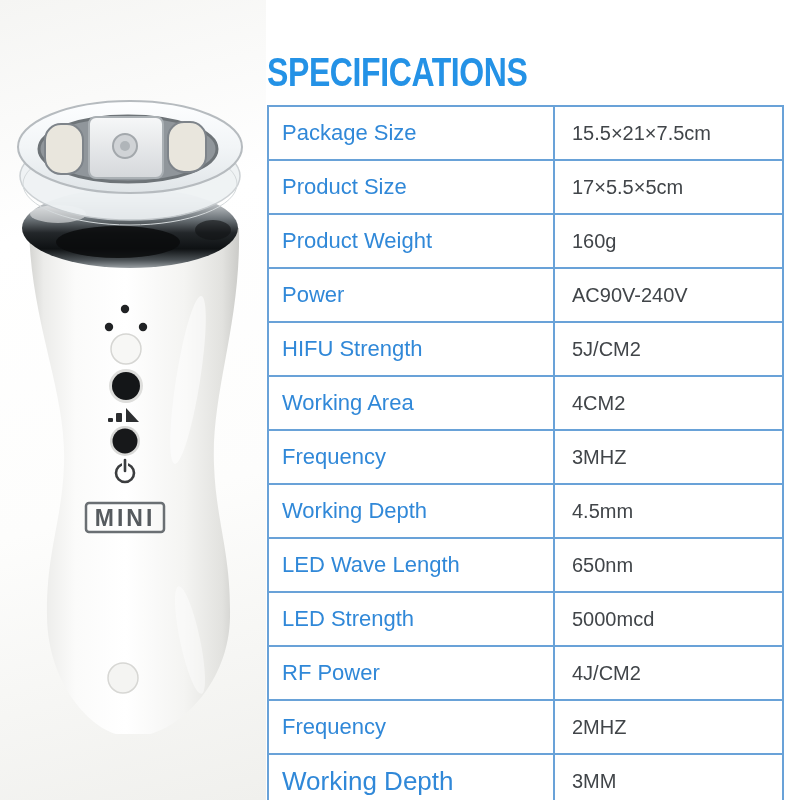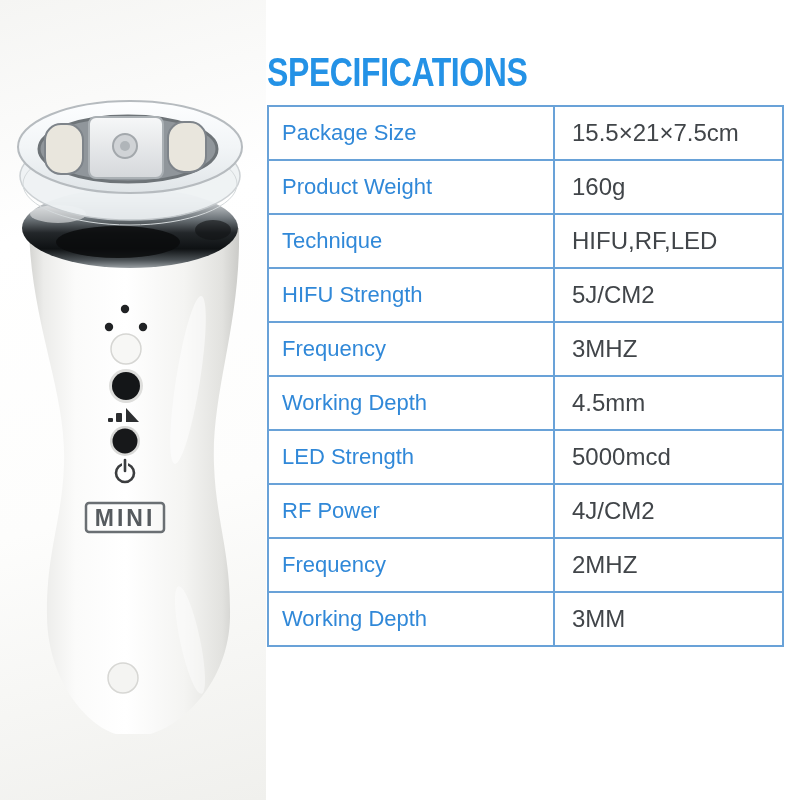--- a/index.html
+++ b/index.html
@@ -36,21 +36,21 @@
     height: 54px; vertical-align: middle;
     background: #ffffff;
     overflow: hidden; white-space: nowrap;
   }
   td.spec-label {
     width: 286px; padding-left: 13px;
     color: #3088D8; font-size: 22px;
   }
   td.spec-value {
     width: 229px; padding-left: 17px;
-    color: #414549; font-size: 24px;
+    color: #414549; font-size: 20px;
   }
   
   tr:nth-child(13) td.spec-label, tr:nth-child(14) td.spec-label { font-size: 26px; }
 </style>
 </head>
 <body>
 
 <div class="stage">
 
   <div class="photo-panel">
@@ -157,38 +157,50 @@
   <div class="spec-panel">
     <div class="spec-title">SPECIFICATIONS</div>
 
     <table class="spec-table">
       <tbody>
         <tr>
           <td class="spec-label">Package Size</td>
           <td class="spec-value">15.5×21×7.5cm</td>
         </tr>
         <tr>
+          <td class="spec-label">Product Size</td>
+          <td class="spec-value">17×5.5×5cm</td>
+        </tr>
+        <tr>
           <td class="spec-label">Product Weight</td>
           <td class="spec-value">160g</td>
         </tr>
         <tr>
-          <td class="spec-label">Technique</td>
-          <td class="spec-value">HIFU,RF,LED</td>
+          <td class="spec-label">Power</td>
+          <td class="spec-value">AC90V-240V</td>
         </tr>
         <tr>
           <td class="spec-label">HIFU Strength</td>
           <td class="spec-value">5J/CM2</td>
         </tr>
         <tr>
+          <td class="spec-label">Working Area</td>
+          <td class="spec-value">4CM2</td>
+        </tr>
+        <tr>
           <td class="spec-label">Frequency</td>
           <td class="spec-value">3MHZ</td>
         </tr>
         <tr>
           <td class="spec-label">Working Depth</td>
           <td class="spec-value">4.5mm</td>
+        </tr>
+        <tr>
+          <td class="spec-label">LED Wave Length</td>
+          <td class="spec-value">650nm</td>
         </tr>
         <tr>
           <td class="spec-label">LED Strength</td>
           <td class="spec-value">5000mcd</td>
         </tr>
         <tr>
           <td class="spec-label">RF Power</td>
           <td class="spec-value">4J/CM2</td>
         </tr>
         <tr>

